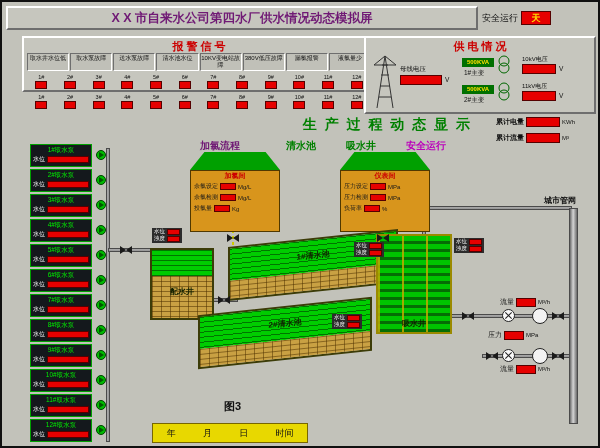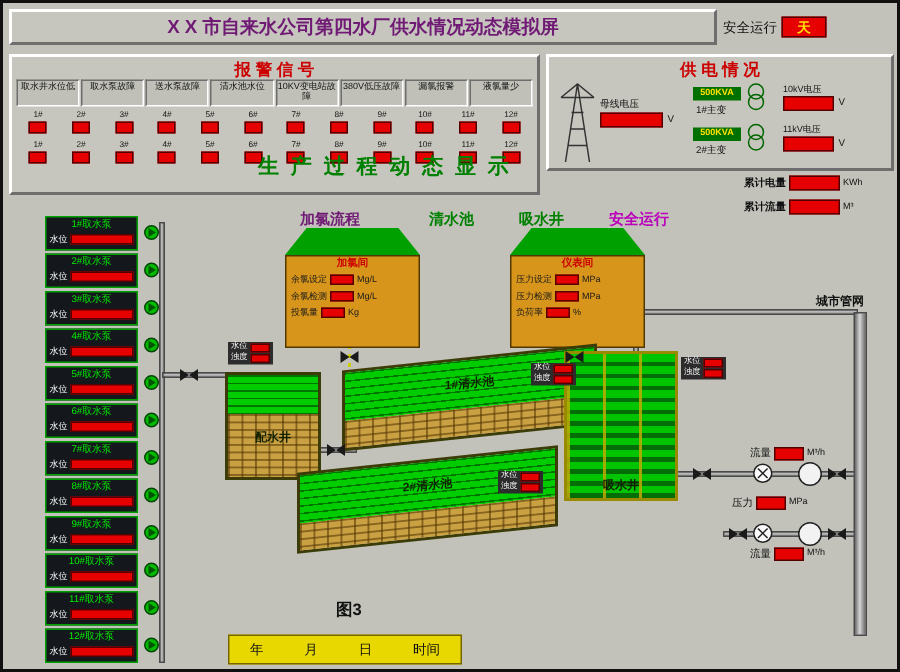--- a/index.html
+++ b/index.html
@@ -59,21 +59,21 @@
 <div id="screen">
 
   <div class="abs raised" style="left:4px;top:4px;width:472px;height:24px;display:flex;align-items:center;justify-content:center">
     <span class="red b" style="font-size:12.5px;white-space:nowrap">X X 市自来水公司第四水厂供水情况动态模拟屏</span>
   </div>
   <div class="abs" style="left:480px;top:9px;display:flex;align-items:center;gap:3px">
     <span style="font-size:9px;color:#111">安全运行</span>
     <span class="disp b" style="width:30px;height:14px;color:#ffe000;font-size:9px;text-align:center;line-height:12px">天</span>
   </div>
 
-  <div class="abs raised" style="left:4px;top:34px;width:354px;height:94px">
+  <div class="abs raised" style="left:20px;top:34px;width:354px;height:56px">
     <div class="ptitle">报 警 信 号</div>
     <div class="abs" style="top:15px;left:3px;right:3px;display:flex;gap:1px">
       <div class="agroup">取水井水位低</div>
       <div class="agroup">取水泵故障</div>
       <div class="agroup">送水泵故障</div>
       <div class="agroup">清水池水位</div>
       <div class="agroup">10KV变电站故障</div>
       <div class="agroup">380V低压故障</div>
       <div class="agroup">漏氯报警</div>
       <div class="agroup">液氯量少</div>
@@ -220,21 +220,21 @@
     <span class="lbl b">累计电量</span>
     <span class="disp" style="width:34px;height:10px"></span>
     <span class="unit">KWh</span>
   </div>
   <div class="abs grp" style="left:494px;top:131px">
     <span class="lbl b">累计流量</span>
     <span class="disp" style="width:34px;height:10px"></span>
     <span class="unit">M³</span>
   </div>
 
-  <div class="abs grn b" style="left:170px;top:100px;width:300px;text-align:left;font-size:14px;letter-spacing:2px">生 产 过 程 动 态 显 示</div>
+  <div class="abs grn b" style="left:170px;top:114px;width:300px;text-align:right;font-size:14px;letter-spacing:2px">生 产 过 程 动 态 显 示</div>
   <span class="abs red b" style="left:198px;top:137px;font-size:10px">加氯流程</span>
   <span class="abs grn b" style="left:284px;top:137px;font-size:10px">清水池</span>
   <span class="abs grn b" style="left:344px;top:137px;font-size:10px">吸水井</span>
   <span class="abs mag b" style="left:404px;top:137px;font-size:10px">安全运行</span>
 
   <div class="pipe pipe-v" style="left:104px;top:146px;width:4px;height:294px"></div>
   <div class="pipe pipe-h" style="left:106px;top:246px;width:44px;height:4px"></div>
   <div class="pipe pipe-h" style="left:210px;top:296px;width:26px;height:4px"></div>
   <div class="pipe pipe-v" style="left:420px;top:206px;width:4px;height:28px"></div>
   <div class="pipe pipe-h" style="left:420px;top:204px;width:150px;height:4px"></div>

